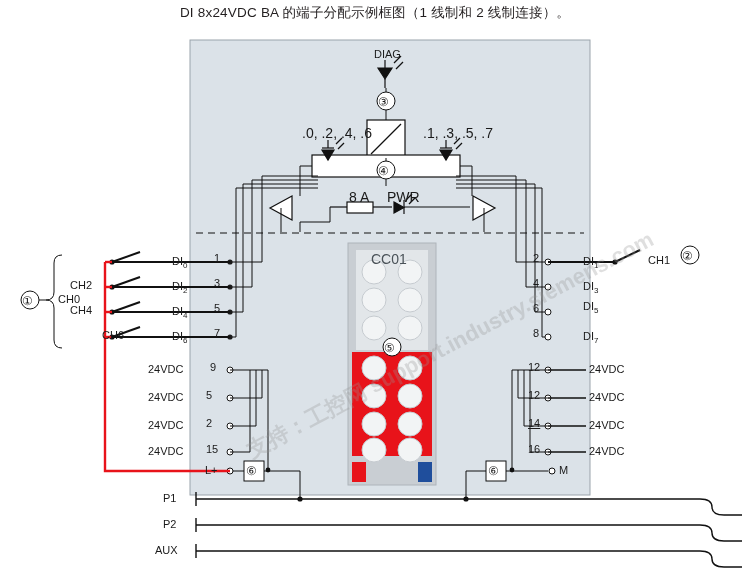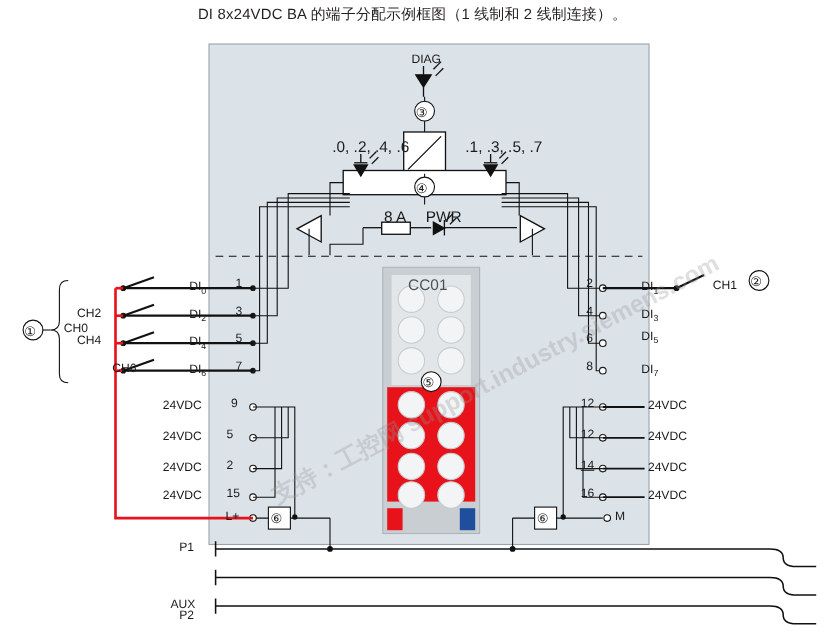--- a/index.html
+++ b/index.html
@@ -311,18 +311,18 @@
 <div class="lbl" style="left:583px;top:330px;"><span>DI</span><sub class="lbl sub" style="position:static;">7</sub></div>
 
 <div class="lbl" style="left:589px;top:363px;">24VDC</div>
 <div class="lbl" style="left:589px;top:391px;">24VDC</div>
 <div class="lbl" style="left:589px;top:419px;">24VDC</div>
 <div class="lbl" style="left:589px;top:445px;">24VDC</div>
 
 <div class="lbl" style="left:559px;top:464px;">M</div>
 
 <div class="lbl" style="left:163px;top:492px;">P1</div>
-<div class="lbl" style="left:163px;top:518px;margin-top:36px;">P2</div>
+<div class="lbl" style="left:163px;top:518px;">P2</div>
 <div class="lbl" style="left:155px;top:544px;">AUX</div>
 
 <div class="wm" style="left:222px;top:330px;">支持：工控网 support.industry.siemens.com</div>
 
 </div>
 
 </body></html>

